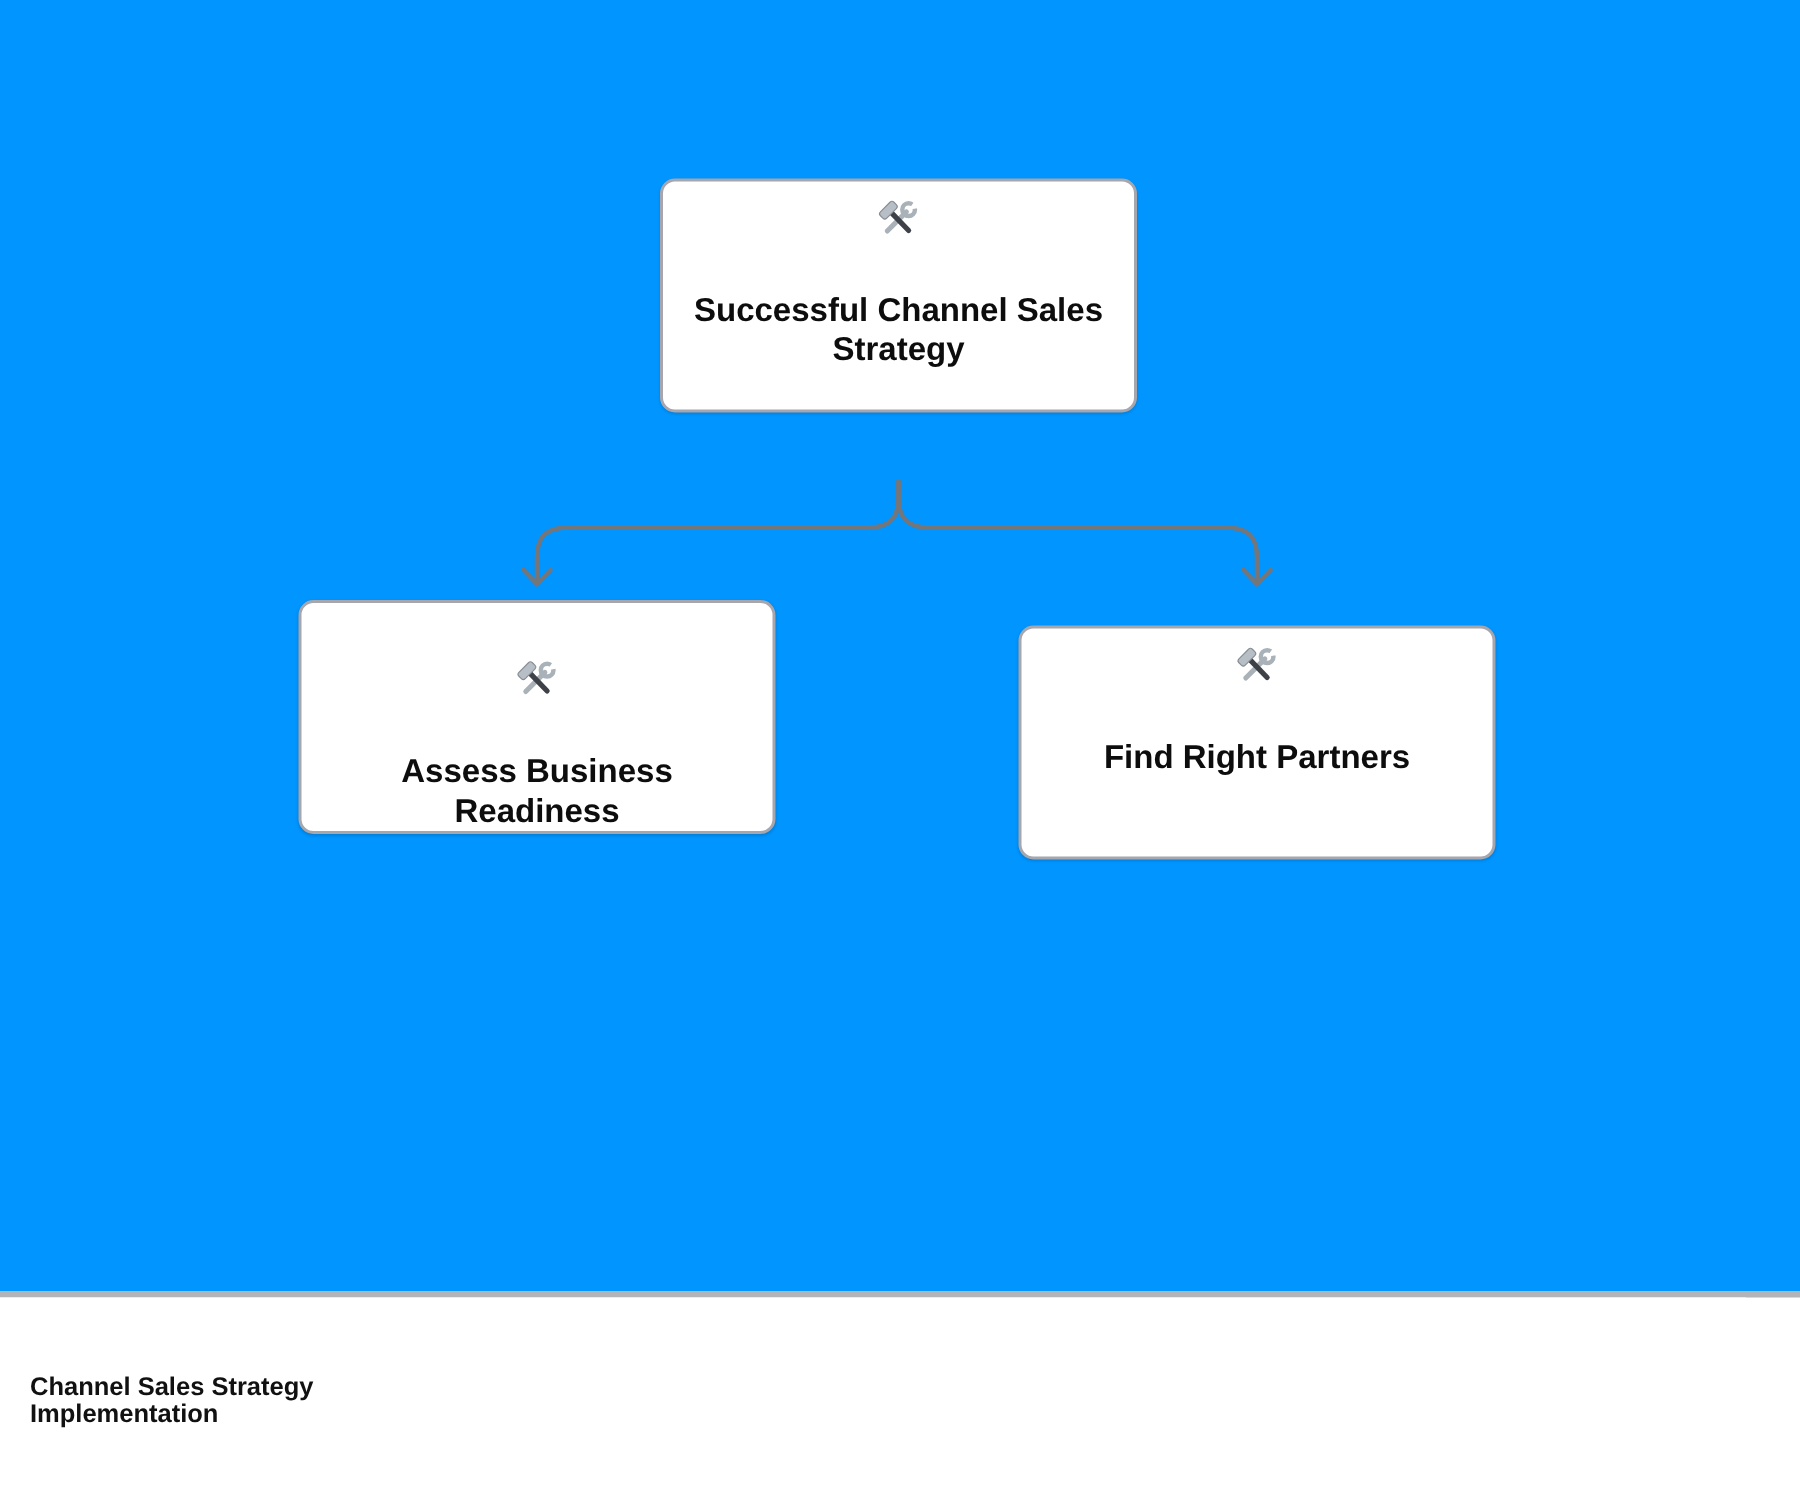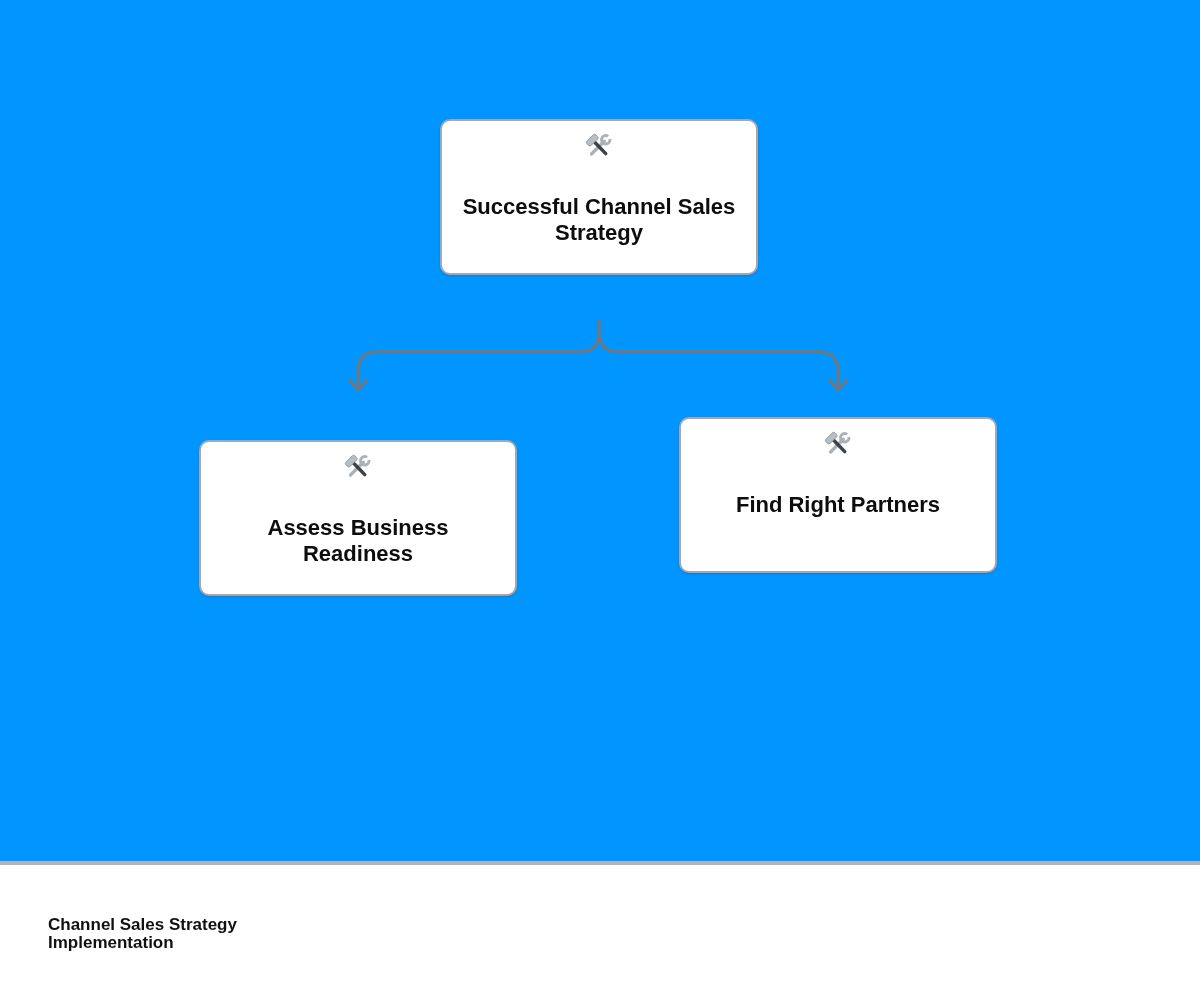--- a/index.html
+++ b/index.html
@@ -16,42 +16,41 @@
   .node {
     position: absolute;
     width: 318px; height: 156px;
     background: #ffffff;
     border: 2px solid #a6a6ae;
     border-radius: 10px;
     display: flex; flex-direction: column; align-items: center;
     box-shadow: 0 1px 2px rgba(0,0,0,0.15);
   }
   .node-root  { left: 440px; top: 119px; }
-  .node-left  { left: 199px; top: 440px; }
+  .node-left  { left: 199px; top: 400px; justify-content: flex-end; }
   .node-right { left: 679px; top: 417px; }
 
   .node-icon { margin-top: 12px; width: 32px; height: 30px; }
   .node-icon svg { display: block; }
 
   .node-label {
     margin-top: 31px;
     font-size: 22px; font-weight: 700; color: #0d0d0d;
     text-align: center; line-height: 1.2;
     padding: 0 10px;
   }
 
   .divider {
     position: absolute; left: 0; top: 861px; width: 1200px; height: 4px;
     background: #b2b4b8;
   }
 
   .footer {
     position: absolute; left: 0; top: 865px; width: 1164px; height: 135px;
     background: #ffffff;
-    margin-left: 28px;
   }
   .footer-title {
     position: absolute; left: 20px; top: 51px; width: 215px;
     font-size: 17px; font-weight: 700; color: #111111; line-height: 1.08;
   }
 </style>
 </head>
 <body>
 
 <div class="canvas">

